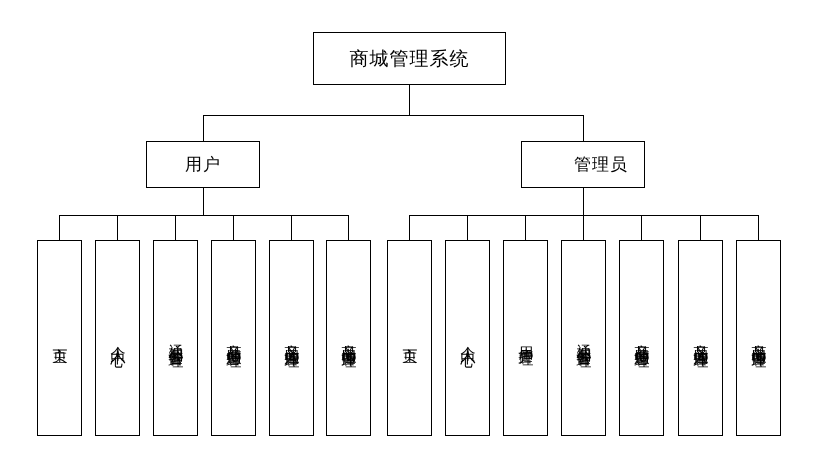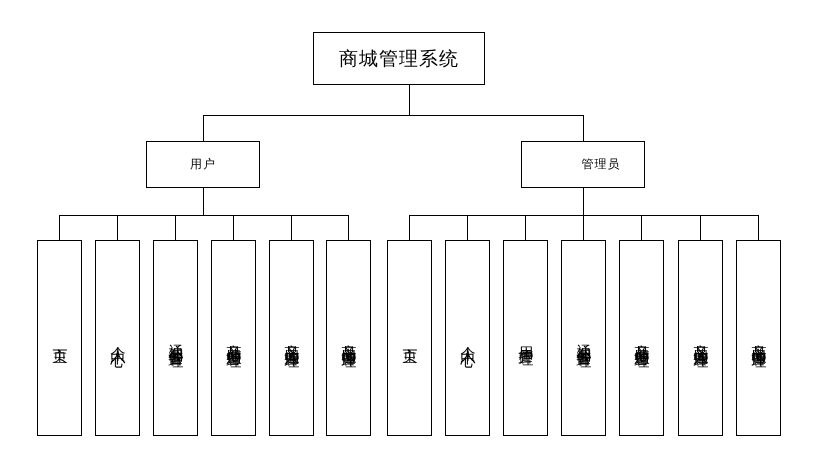--- a/index.html
+++ b/index.html
@@ -26,21 +26,21 @@
     align-items: center;
     justify-content: center;
     text-align: center;
     color: #000000;
   }
   .node.root {
     font-size: 19px;
     letter-spacing: 1px;
   }
   .node.level2 {
-    font-size: 12px;
+    font-size: 17px;
     letter-spacing: 1px;
   }
   .node.leaf {
     font-size: 15px;
     writing-mode: vertical-rl;
     text-orientation: upright;
     line-height: 1.25;
     letter-spacing: 2px;
     padding: 6px 0;
   }
@@ -49,21 +49,21 @@
     background: #000000;
   }
   .line.h { height: 1px; }
   .line.v { width: 1px; }
 </style>
 </head>
 <body>
 
 <div id="diagram">
 
-  <div class="node root" style="left:313px; top:32px; width:172px; height:53px;">
+  <div class="node root" style="left:313px; top:32px; width:193px; height:53px;">
     <span>商城管理系统</span>
   </div>
 
   <div class="line v" style="left:409px; top:85px; height:30px;"></div>
 
   <div class="line h" style="left:203px; top:115px; width:380px;"></div>
 
   <div class="line v" style="left:203px; top:115px; height:26px;"></div>
   <div class="line v" style="left:583px; top:115px; height:26px;"></div>
 

